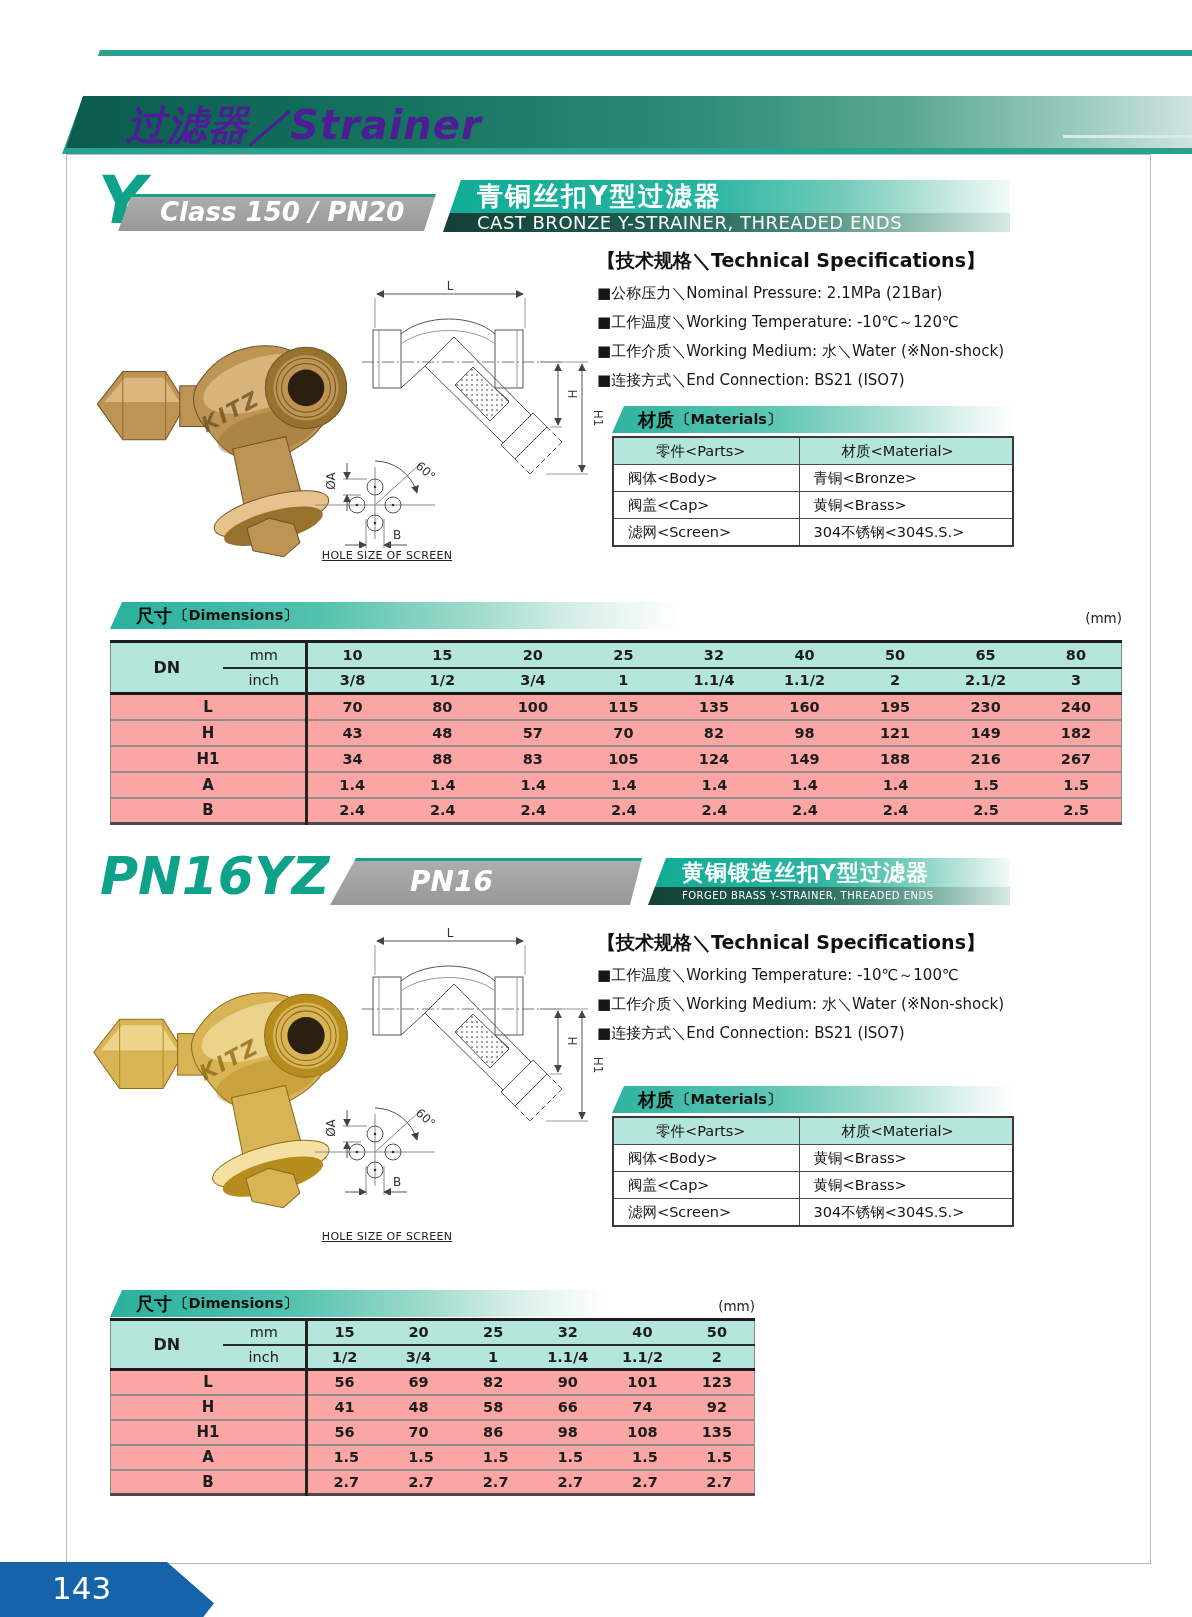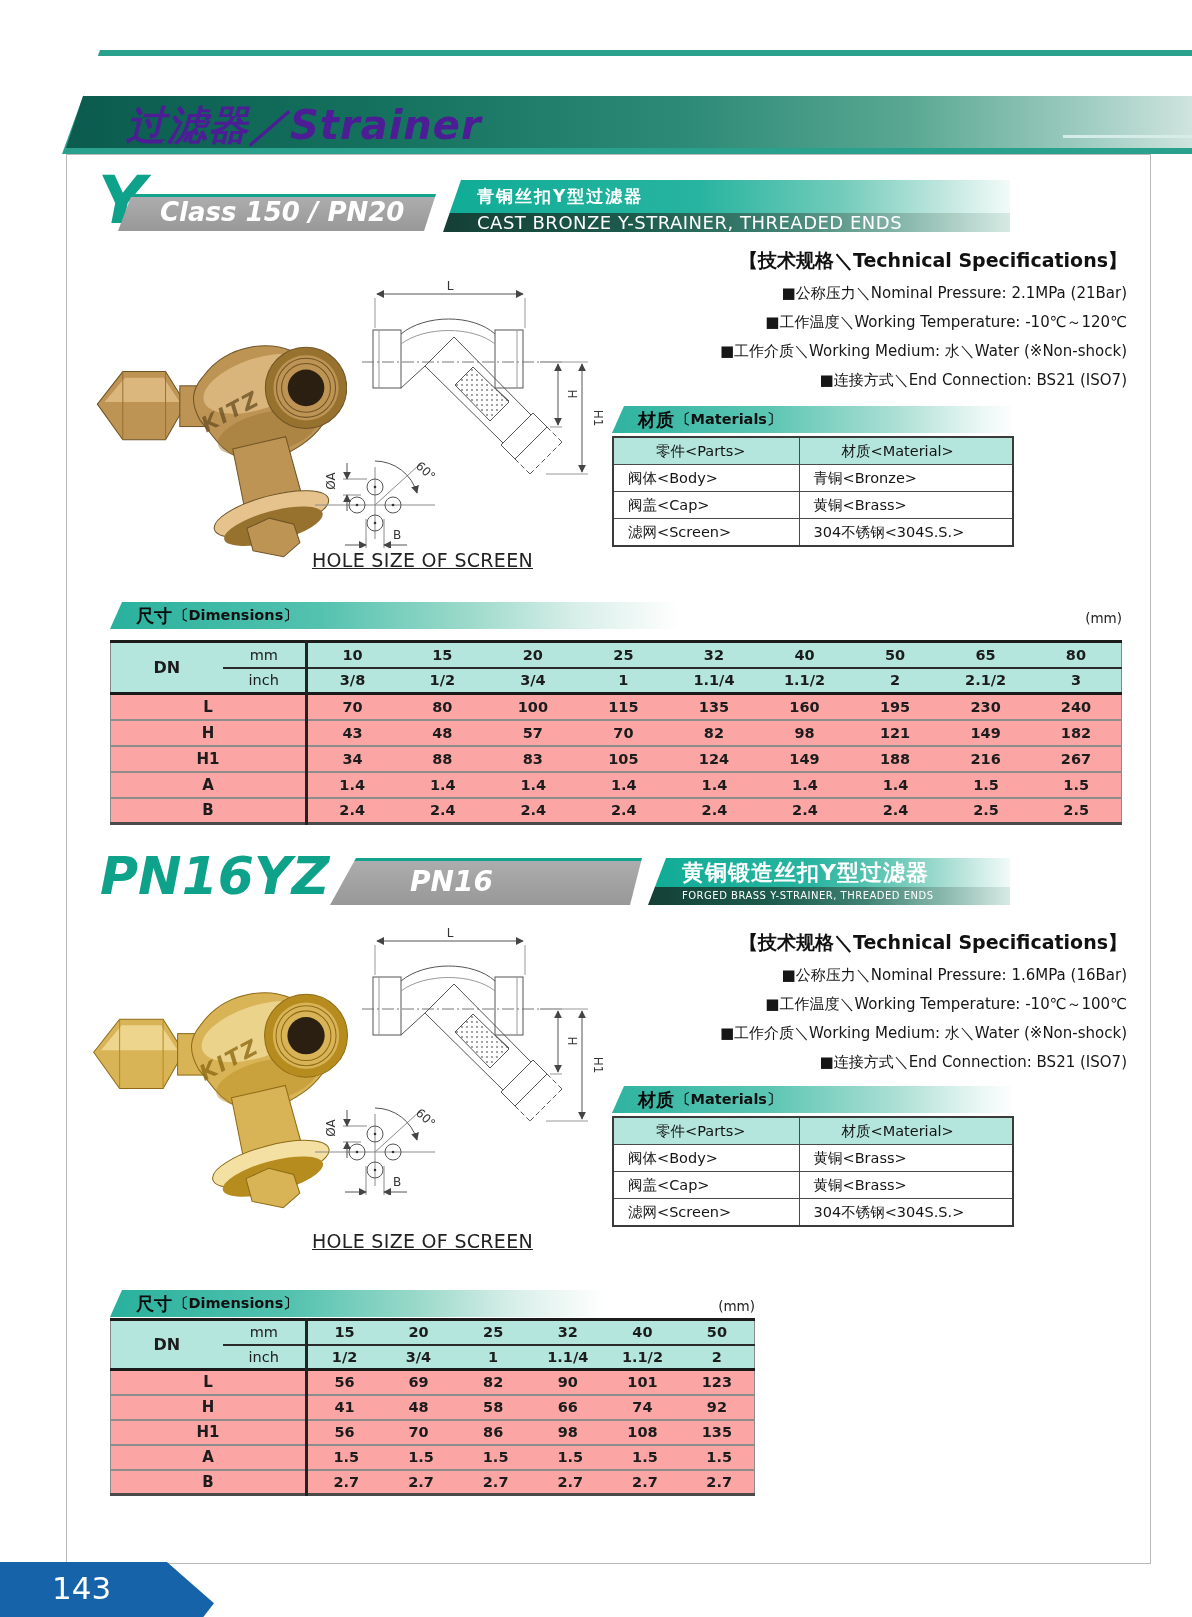--- a/index.html
+++ b/index.html
@@ -26,21 +26,21 @@
     font-weight:bold;font-style:italic;box-sizing:border-box;border-top:3px solid #12a38c;white-space:nowrap;}
   .badge.b1{clip-path:polygon(14px 0,100% 0,calc(100% - 12px) 100%,0 100%);}
   .badge.b2{clip-path:polygon(26px 0,100% 0,calc(100% - 12px) 100%,0 100%);}
   .prod-banner{position:absolute;clip-path:polygon(18px 0,100% 0,100% 100%,0 100%);}
   .zh-bar{background:linear-gradient(90deg,#10ac96 0%,#27b4a0 45%,#72cbba 70%,#bfe6de 88%,#f2fbf8 100%);
     color:#fff;font-weight:bold;padding-left:34px;letter-spacing:2px;white-space:nowrap;}
   .en-bar{background:linear-gradient(90deg,#143f36 0%,#1d5c4e 35%,#3f8273 60%,#8ab9ad 82%,#d7eae4 100%);
     color:#fff;padding-left:34px;letter-spacing:.5px;white-space:nowrap;}
 
   
-  .specs{position:absolute;width:530px;text-align:right;}
+  .specs{position:absolute;width:530px;}
   .spec-title{font-size:19px;font-weight:bold;color:#111;}
   .spec-item{font-size:15px;margin-top:10px;color:#161616;white-space:nowrap;}
 
   
   .sec-banner{position:absolute;height:27px;clip-path:polygon(12px 0,100% 0,100% 100%,0 100%);
     display:flex;align-items:center;padding-left:26px;box-sizing:border-box;white-space:nowrap;}
   .sec-banner .zh{font-size:18px;font-weight:bold;color:#0c0c0c;}
   .sec-banner .en{font-size:14.5px;font-weight:bold;color:#101010;margin-left:2px;}
   .mat-grad{background:linear-gradient(90deg,#2eb3a0 0%,#5ec6b4 40%,#a9ded3 70%,#eaf7f4 92%,#fdfefe 100%);}
   .dim-grad{background:linear-gradient(90deg,#28b19d 0%,#54c2af 35%,#9ddacb 60%,#d9efe9 78%,rgba(255,255,255,0) 95%);}
@@ -64,21 +64,21 @@
   .dim-table thead td{font-size:14.5px;font-weight:bold;}
   .dim-table tbody td{font-size:14.5px;font-weight:bold;}
   .dim-table tbody tr:not(:last-child){border-bottom:2px solid #8d8d8d;}
   .t1 tr{height:26px;}
   .t2 tr{height:25px;}
   .dim-table tr.r td{text-align:right;padding-right:32px;}
   .t2 tr.r td{padding-right:22px;}
 
   
   .photo,.drawing{position:absolute;}
-  .hole-caption{position:absolute;font-size:19px;color:#222;text-decoration:underline;
+  .hole-caption{position:absolute;font-size:11px;color:#222;text-decoration:underline;
     text-align:center;width:150px;letter-spacing:.3px;white-space:nowrap;}
 
   
   .page-tab{position:absolute;left:0;top:1562px;width:214px;height:55px;background:#1663a9;
     clip-path:polygon(0 0,78% 0,100% 75%,95% 100%,0 100%);color:#fff;font-size:31px;line-height:53px;padding-left:52px;box-sizing:border-box;}
 </style>
 </head>
 <body>
 
 <div class="page">
@@ -174,21 +174,21 @@
   <div class="hdr-white"></div>
   <div class="hdr-banner"></div>
   <div class="hdr-line"></div>
   <div class="page-title"><span>过滤器</span><span>／</span><span>Strainer</span></div>
 
   <div class="frame"></div>
 
   <div class="model-big" style="left:98px;top:168px;font-size:66px">Y</div>
   <div class="badge b1" style="left:118px;top:194px;width:318px;height:37px;font-size:26px;line-height:31px;padding-left:42px">Class 150 / PN20</div>
   <div class="prod-banner" style="left:443px;top:180px;width:567px;height:52px">
-    <div class="zh-bar" style="height:33px;line-height:33px;font-size:17px">青铜丝扣Y型过滤器</div>
+    <div class="zh-bar" style="height:33px;line-height:33px;font-size:26px">青铜丝扣Y型过滤器</div>
     <div class="en-bar" style="height:19px;line-height:19px;font-size:18px">CAST BRONZE Y-STRAINER, THREADED ENDS</div>
   </div>
 
   <svg class="photo" style="left:92px;top:282px;--m0:#6f5426;--m1:#97722f;--m2:#bd9454;--m3:#e6c38c" width="255" height="285" viewBox="0 0 250 280">
       <use href="#yphoto"></use>
     </svg>
   <svg class="drawing" style="left:300px;top:278px" width="310" height="270" viewBox="0 0 310 270">
       <use href="#ydraw"></use>
     </svg>
   <div class="hole-caption" style="left:312px;top:549px">HOLE SIZE OF SCREEN</div>
@@ -342,21 +342,20 @@
   <svg class="photo" style="left:88px;top:928px;--m0:#8f6b16;--m1:#b68c1e;--m2:#d9b456;--m3:#f3e0a2" width="260" height="290" viewBox="0 0 250 280">
       <use href="#yphoto"></use>
     </svg>
   <svg class="drawing" style="left:300px;top:925px" width="310" height="270" viewBox="0 0 310 270">
       <use href="#ydraw"></use>
     </svg>
   <div class="hole-caption" style="left:312px;top:1230px">HOLE SIZE OF SCREEN</div>
 
   <div class="specs" style="left:597px;top:930px">
     <div class="spec-title">【技术规格＼Technical Specifications】</div>
-    <div class="spec-item">■公称压力＼Nominal Pressure: 1.6MPa (16Bar)</div>
     <div class="spec-item">■工作温度＼Working Temperature: -10℃～100℃</div>
     <div class="spec-item">■工作介质＼Working Medium: 水＼Water (※Non-shock)</div>
     <div class="spec-item">■连接方式＼End Connection: BS21 (ISO7)</div>
   </div>
 
   <div class="sec-banner mat-grad" style="left:612px;top:1086px;width:400px">
     <span class="zh">材质</span>
     <span class="en">〔Materials〕</span>
   </div>
   <table class="mat-table" style="left:612px;top:1116px;width:400px">

